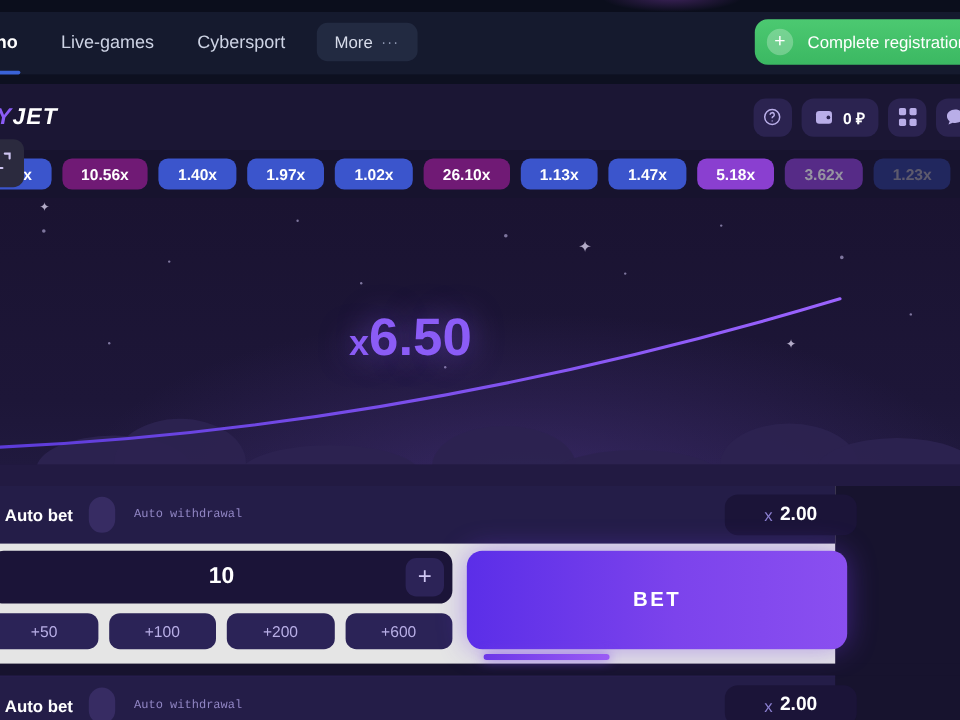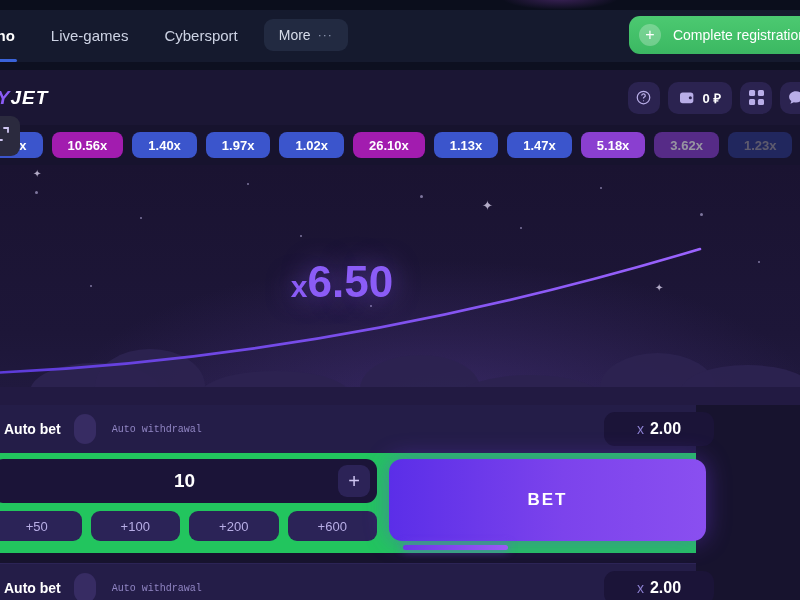--- a/index.html
+++ b/index.html
@@ -115,21 +115,21 @@
     display: flex; align-items: center; gap: 9px;
     padding-left: 0; overflow: hidden;
   }
   .chip {
     height: 26px; border-radius: 8px; padding: 0 16px;
     display: flex; align-items: center; justify-content: center;
     font-size: 13px; font-weight: bold; color: #fff;
     flex: none; white-space: nowrap; cursor: pointer;
   }
   .chip.blue   { background: #3b55cc; }
-  .chip.orange { background: #a21caf; }
+  .chip.orange { background: #701a75; }
   .chip.violet { background: #8a3fd0; }
   .chip:first-child { margin-left: -22px; }
 
   
   .canvas {
     position: relative; width: 800px; height: 240px;
     background: #1b1433; overflow: hidden;
   }
   .canvas::before {
     content: ""; position: absolute; inset: 0;
@@ -158,21 +158,21 @@
   }
   .multi-text {
     font-size: 44px; font-weight: bold; color: #8b5cf6;
     letter-spacing: 0px;
     text-shadow: 0 0 26px rgba(139,92,246,.55);
   }
   .multi-text .x { font-size: 30px; }
 
   
   .panel {
-    position: relative; width: 696px; background: #22c55e;
+    position: relative; width: 696px; background: #e5e5e5;
   }
   .panel-top {
     height: 48px; display: flex; align-items: center;
     padding: 0 0 0 0; gap: 0; background: #241d48;
   }
   .lbl-autobet {
     color: #ffffff; font-size: 14px; font-weight: bold;
     margin-left: 4px; white-space: nowrap;
   }
   .toggle {

